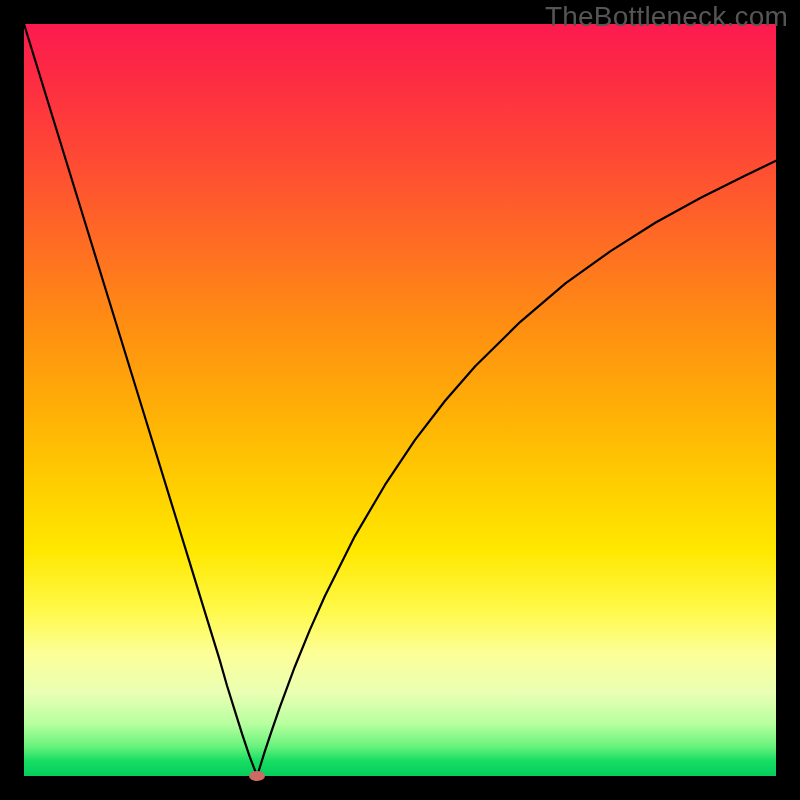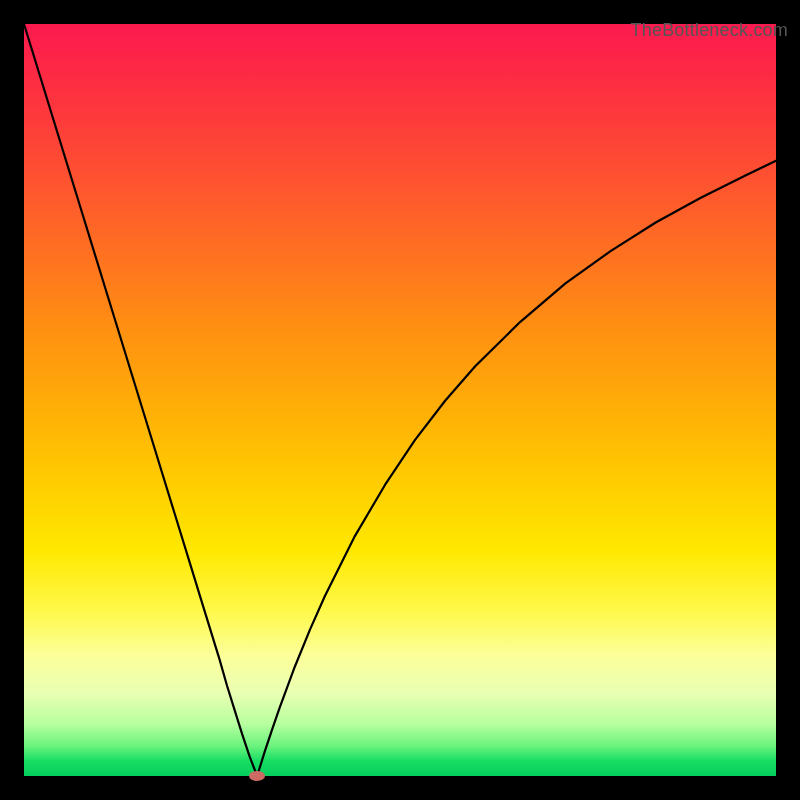--- a/index.html
+++ b/index.html
@@ -12,24 +12,24 @@
     font-family: Arial, Helvetica, sans-serif;
   }
   #container {
     position: relative;
     width: 800px;
     height: 800px;
     background: #000;
   }
   #watermark {
     position: absolute;
-    top: 20px;
+    top: 1px;
     right: 12px;
     color: #555;
-    font-size: 18px;
+    font-size: 28px;
     font-weight: 400;
     letter-spacing: 0.2px;
     z-index: 10;
   }
   #plot-area {
     position: absolute;
     left: 24px;
     top: 24px;
     width: 752px;
     height: 752px;

